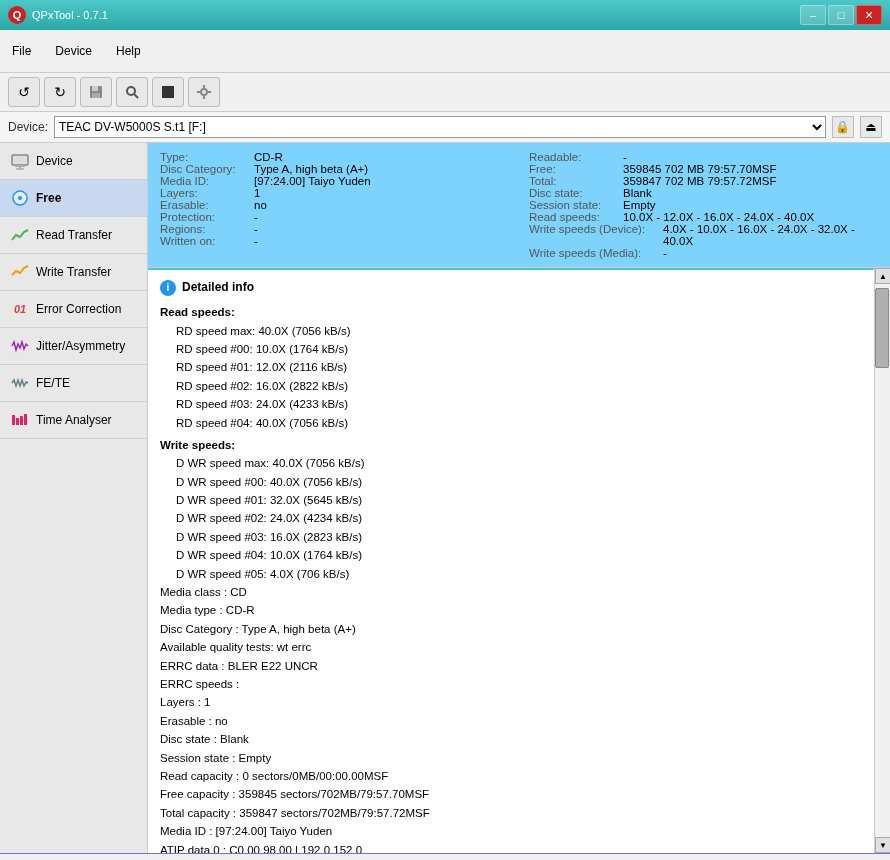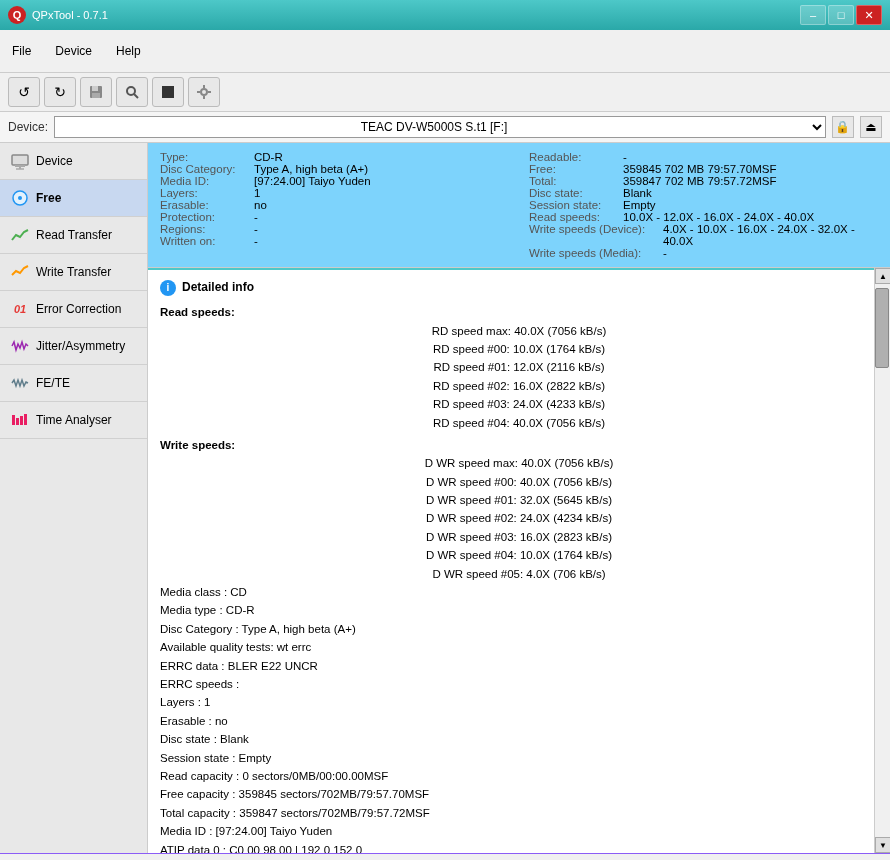--- a/index.html
+++ b/index.html
@@ -97,24 +97,23 @@
       padding: 4px 8px;
       display: flex;
       align-items: center;
       gap: 6px;
     }
     .device-label { font-size: 12px; color: #333; }
     .device-dropdown {
       flex: 1;
       background: white;
       border: 1px solid #999;
-      padding: 2px 18px;
+      padding: 2px 0;
       font-size: 12px;
       height: 22px;
-      text-align: center;
     }
     .device-icon-btn {
       width: 22px;
       height: 22px;
       background: #e8e8e8;
       border: 1px solid #bbb;
       display: flex;
       align-items: center;
       justify-content: center;
       cursor: pointer;
@@ -203,21 +202,20 @@
       justify-content: center;
       font-size: 10px;
       font-weight: bold;
     }
     .detail-section-title {
       font-weight: bold;
       margin-top: 4px;
     }
     .detail-indent {
       margin-left: 16px;
-      text-align: center;
     }
     .status-bar {
       background: #f0f0f0;
       border-top: 1px solid #8b5cf6;
       height: 26px;
       display: flex;
       align-items: center;
       justify-content: space-between;
       padding: 0 12px;
       font-size: 16px;

